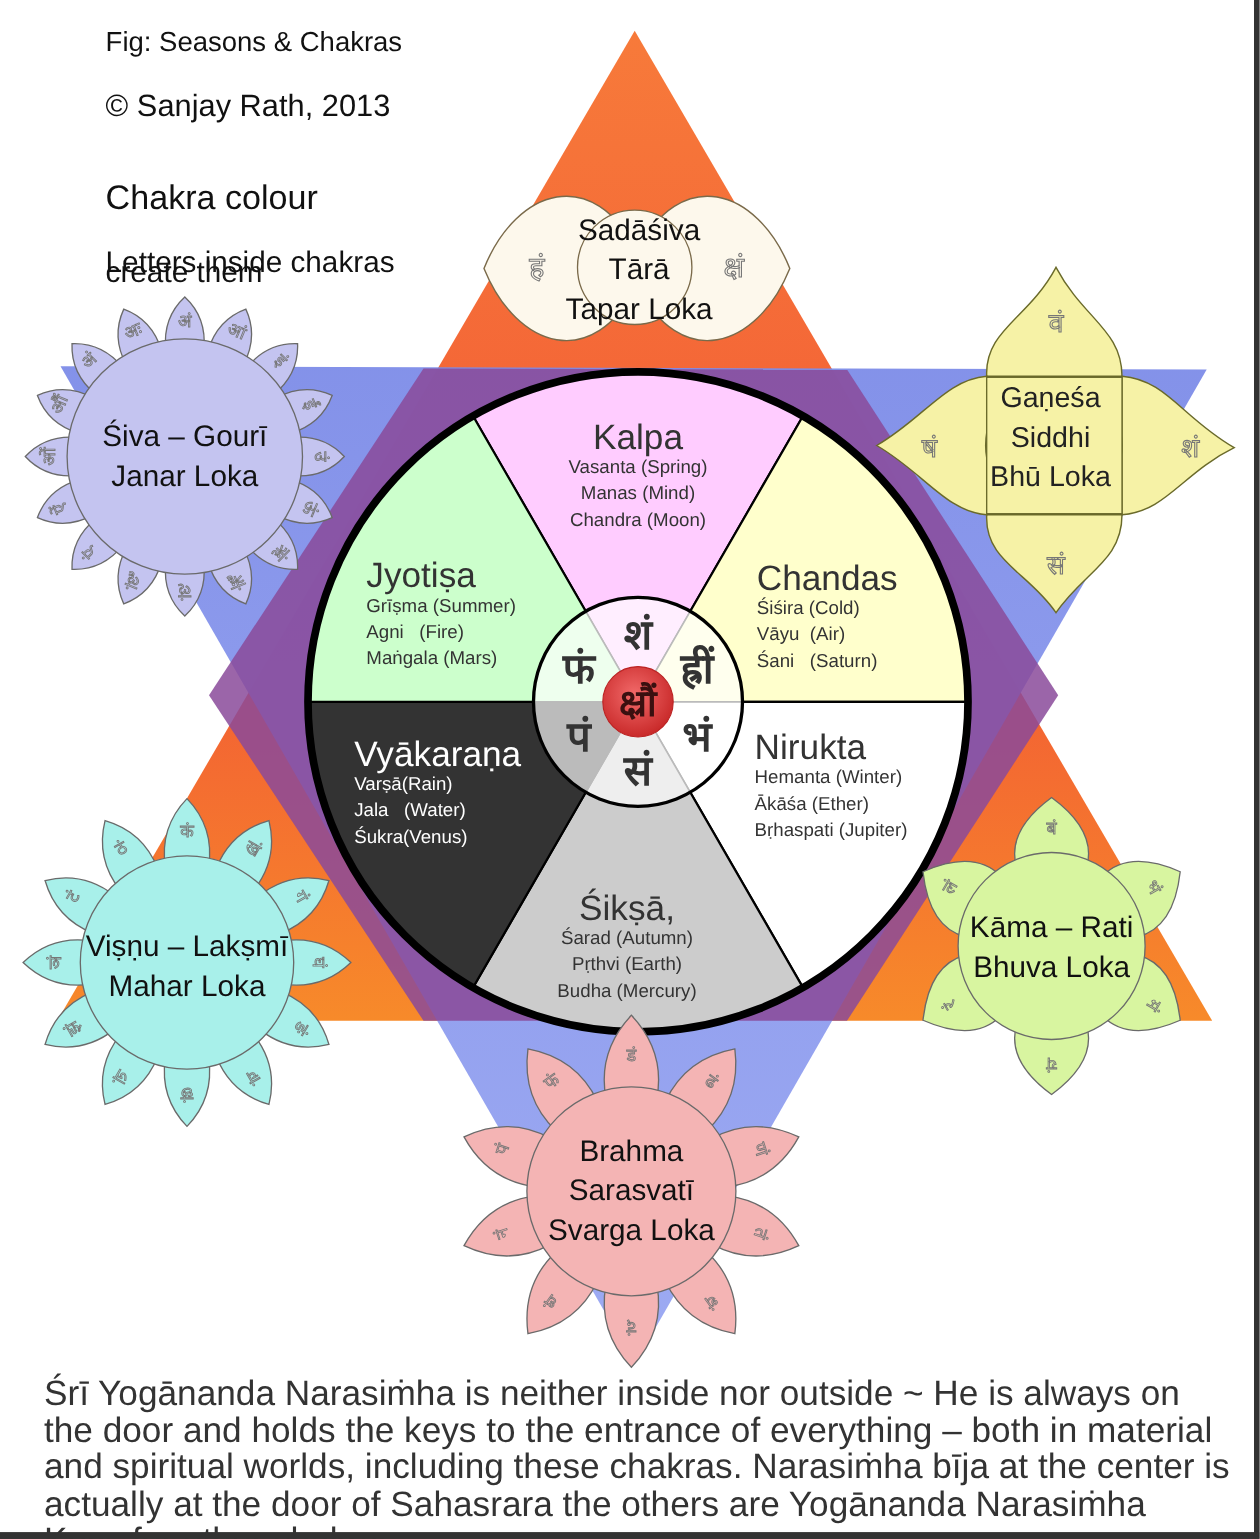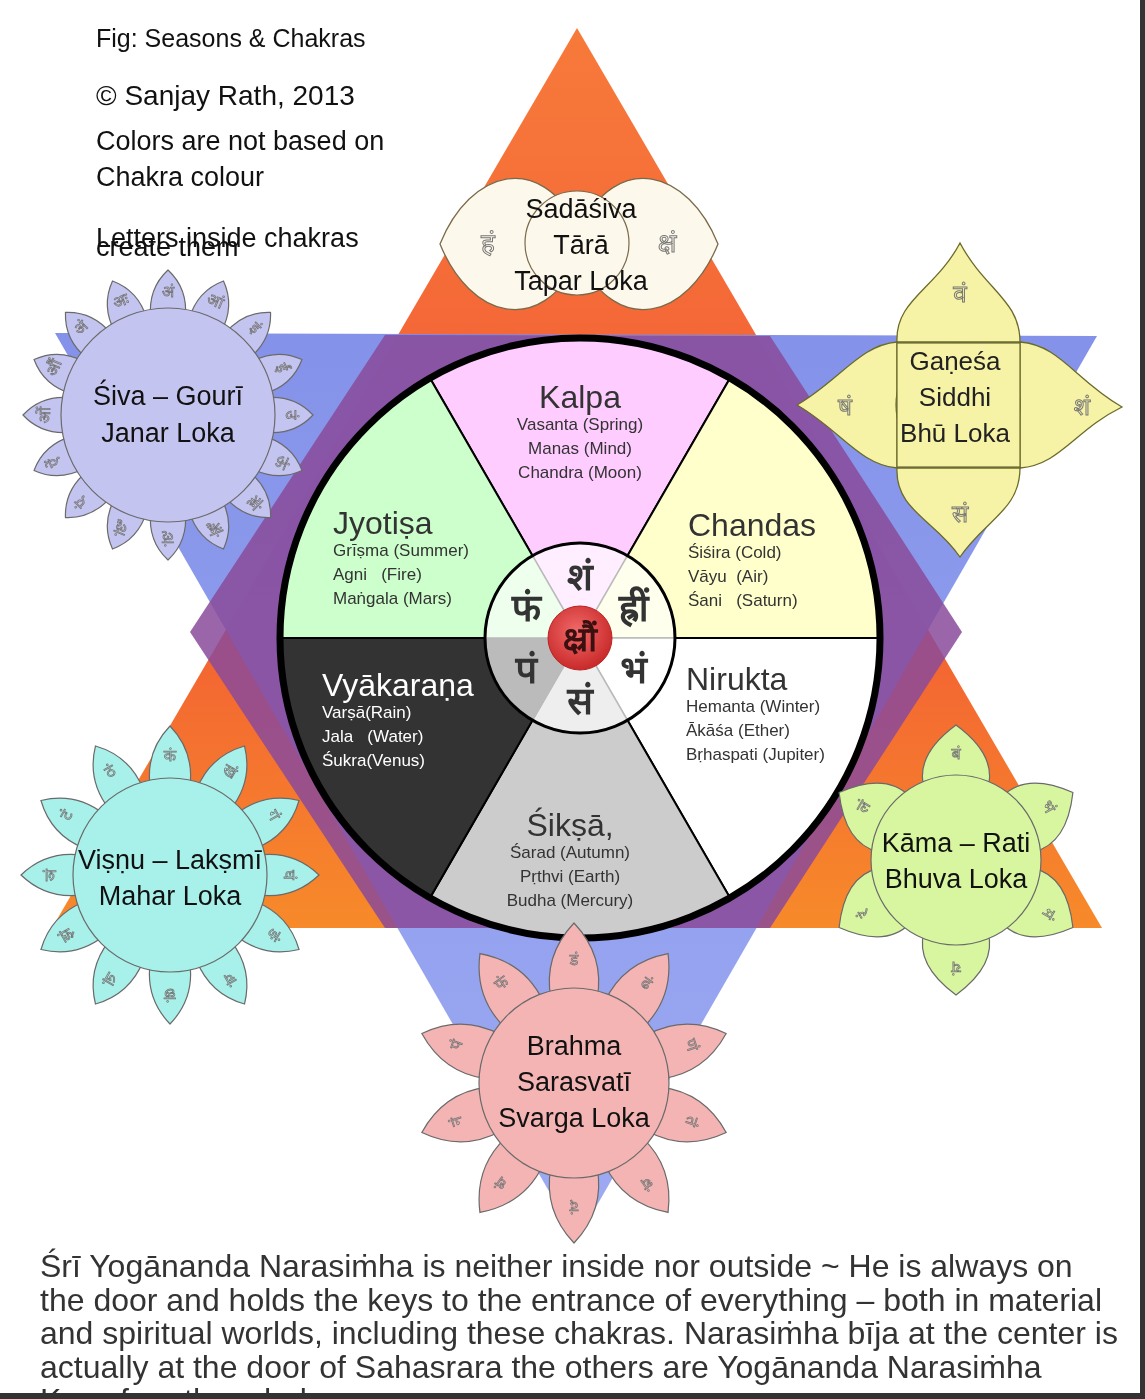--- a/index.html
+++ b/index.html
@@ -5,21 +5,21 @@
   html, body { margin:0; padding:0; }
   body { width:1145px; height:1399px; background:#333333; position:relative; overflow:hidden; font-family:"Liberation Sans", sans-serif; }
   #canvas { position:absolute; left:0; top:0; width:1140px; height:1393px; background:#ffffff; }
   #frame-right { position:absolute; left:1140px; top:0; width:5px; height:1399px; background:#333; }
   #frame-bottom { position:absolute; left:0; top:1393px; width:1145px; height:6px; background:#333; }
   svg { position:absolute; left:0; top:0; }
   .header-text { position:absolute; left:96px; color:#111; line-height:1; white-space:nowrap; }
   #fig-title { top:26px; font-size:25px; }
   #copyright { top:82px; font-size:28px; }
   #note1a { top:128px; font-size:27px; }
-  #note1b { top:164px; font-size:27px; }
+  #note1b { top:164px; font-size:31px; }
   #note2a { top:225px; font-size:27px; }
   #note2b { top:234px; font-size:27px; }
   #footer { position:absolute; left:40px; top:1250px; width:1080px; font-size:32px; line-height:33.5px; color:#333; }
 </style>
 </head>
 <body>
 
 <div id="canvas">
   <svg id="diagram" width="1140" height="1393" viewBox="0 0 1140 1393" xmlns="http://www.w3.org/2000/svg">
     <defs>
@@ -235,21 +235,20 @@
           <circle cx="574" cy="1083" r="95" fill="#f4b4b4" stroke="#6a6a6a" stroke-width="1.2"></circle>
           <text x="574" y="1055" font-size="27" fill="#111" text-anchor="middle" font-family="&quot;Liberation Sans&quot;, sans-serif">Brahma</text>
           <text x="574" y="1091" font-size="27" fill="#111" text-anchor="middle" font-family="&quot;Liberation Sans&quot;, sans-serif">Sarasvatī</text>
           <text x="574" y="1127" font-size="27" fill="#111" text-anchor="middle" font-family="&quot;Liberation Sans&quot;, sans-serif">Svarga Loka</text>
         </g>
       </g>
   </svg>
 
   <div class="header-text" id="fig-title">Fig: Seasons &amp; Chakras</div>
   <div class="header-text" id="copyright">© Sanjay Rath, 2013</div>
-  <div class="header-text" id="note1a">Colors are not based on</div>
   <div class="header-text" id="note1b">Chakra colour</div>
   <div class="header-text" id="note2a">Letters inside chakras</div>
   <div class="header-text" id="note2b">create them</div>
 
   <div id="footer">Śrī Yogānanda Narasiṁha is neither inside nor outside ~ He is always on the door and holds the keys to the entrance of everything – both in material and spiritual worlds, including these chakras. Narasiṁha bīja at the center is actually at the door of Sahasrara the others are Yogānanda Narasiṁha Keys for other chakras</div>
 </div>
 <div id="frame-right"></div>
 <div id="frame-bottom"></div>
 
 </body></html>

